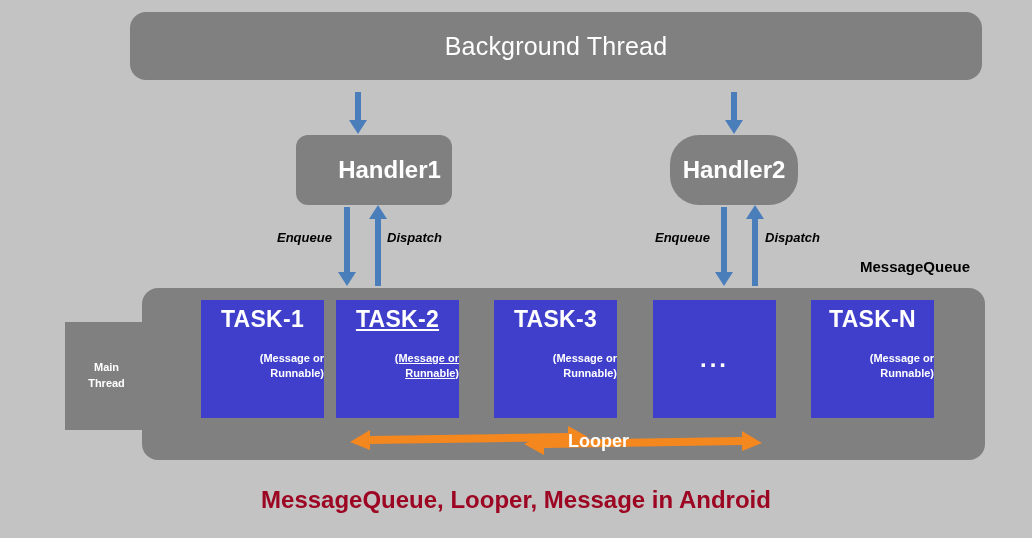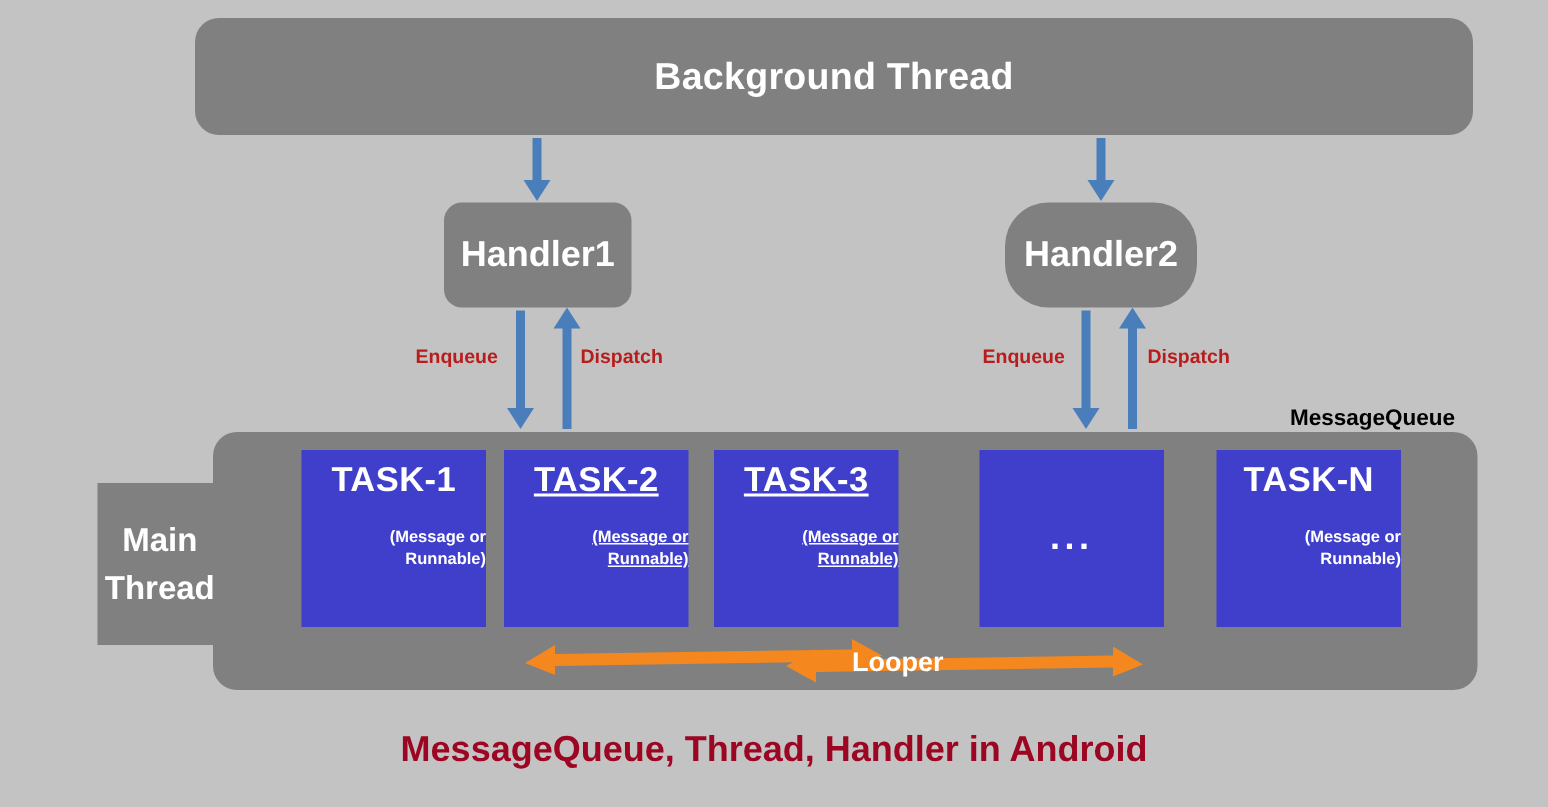--- a/index.html
+++ b/index.html
@@ -15,45 +15,45 @@
     font-family: "Liberation Sans", sans-serif;
     overflow: hidden;
   }
 
   
   .bg-thread {
     position: absolute;
     left: 130px;
     top: 12px;
     width: 852px;
-    height: 78px;
+    height: 68px;
     background: #808080;
     border-radius: 16px;
     display: flex;
     align-items: center;
     justify-content: center;
     color: #ffffff;
     font-size: 25px;
-    font-weight: bold;
+    font-weight: normal;
     letter-spacing: 0.2px;
   }
 
   
   .handler {
     position: absolute;
     background: #808080;
     border-radius: 12px;
     display: flex;
     align-items: center;
     justify-content: center;
     color: #ffffff;
     font-size: 24px;
     font-weight: bold;
   }
-  .handler1 { left: 296px; top: 135px; width: 125px; height: 70px; }
+  .handler1 { left: 296px; top: 135px; width: 125px; height: 70px; padding-left: 31px; }
   .handler2 { left: 670px; top: 135px; width: 128px; height: 70px; border-radius: 29px; }
   .arrow-shaft {
     position: absolute;
     background: #4a7ebb;
     width: 6px;
   }
   .arrow-head-down {
     position: absolute;
     width: 0; height: 0;
     border-left: 9px solid transparent;
@@ -83,33 +83,34 @@
   
   .dsp1-shaft { left: 375px; top: 216px; height: 70px; }
   .dsp1-head  { left: 369px; top: 205px; }
   .dsp2-shaft { left: 752px; top: 216px; height: 70px; }
   .dsp2-head  { left: 746px; top: 205px; }
 
   .flow-label {
     position: absolute;
     font-size: 13px;
     font-weight: bold;
-    color: #b91c1c;
+    color: #000000;
     white-space: nowrap;
+    font-style: italic;
   }
   .lbl-enq1 { left: 277px; top: 230px; }
   .lbl-dsp1 { left: 387px; top: 230px; }
   .lbl-enq2 { left: 655px; top: 230px; }
   .lbl-dsp2 { left: 765px; top: 230px; }
 
   
   .mq-label {
     position: absolute;
     left: 860px;
-    top: 270px;
+    top: 258px;
     font-size: 15px;
     font-weight: bold;
     color: #000000;
     white-space: nowrap;
   }
   .mq-container {
     position: absolute;
     left: 142px;
     top: 288px;
     width: 843px;
@@ -122,21 +123,21 @@
     left: 65px;
     top: 322px;
     width: 83px;
     height: 108px;
     background: #808080;
     display: flex;
     flex-direction: column;
     align-items: center;
     justify-content: center;
     color: #ffffff;
-    font-size: 22px;
+    font-size: 11px;
     font-weight: bold;
     line-height: 1.45;
   }
 
   .task {
     position: absolute;
     top: 300px;
     width: 123px;
     height: 118px;
     background: #3f3fcc;
@@ -161,21 +162,21 @@
     display: flex;
     align-items: center;
     justify-content: center;
     padding-top: 0;
     font-size: 24px;
     font-weight: bold;
     letter-spacing: 3px;
   }
   .task-1 { left: 178px; margin-left: 23px; }
   .task-2 { left: 336px; text-decoration: underline; }
-  .task-3 { left: 476px; text-decoration: underline; }
+  .task-3 { left: 494px; }
   .task-d { left: 653px; }
   .task-n { left: 811px; }
 
   
   .looper-svg {
     position: absolute;
     left: 344px;
     top: 422px;
     width: 424px;
     height: 42px;
@@ -282,15 +283,15 @@
   </div>
 
   <svg class="looper-svg" viewBox="0 0 424 42">
 
     <path d="M 6 20 L 26 8 L 26 14 L 224 11 L 224 4 L 244 15 L 224 26 L 224 19 L 26 22 L 26 28 Z" fill="#f5871f"></path>
 
     <path d="M 418 21 L 398 9 L 398 15 L 200 18 L 200 11 L 180 22 L 200 33 L 200 26 L 398 23 L 398 29 Z" fill="#f5871f"></path>
   </svg>
   <div class="looper-text">Looper</div>
 
-  <div class="caption">MessageQueue, Thread, Handler in Android</div>
+  <div class="caption">MessageQueue, Looper, Message in Android</div>
 
 </div>
 
 </body></html>

